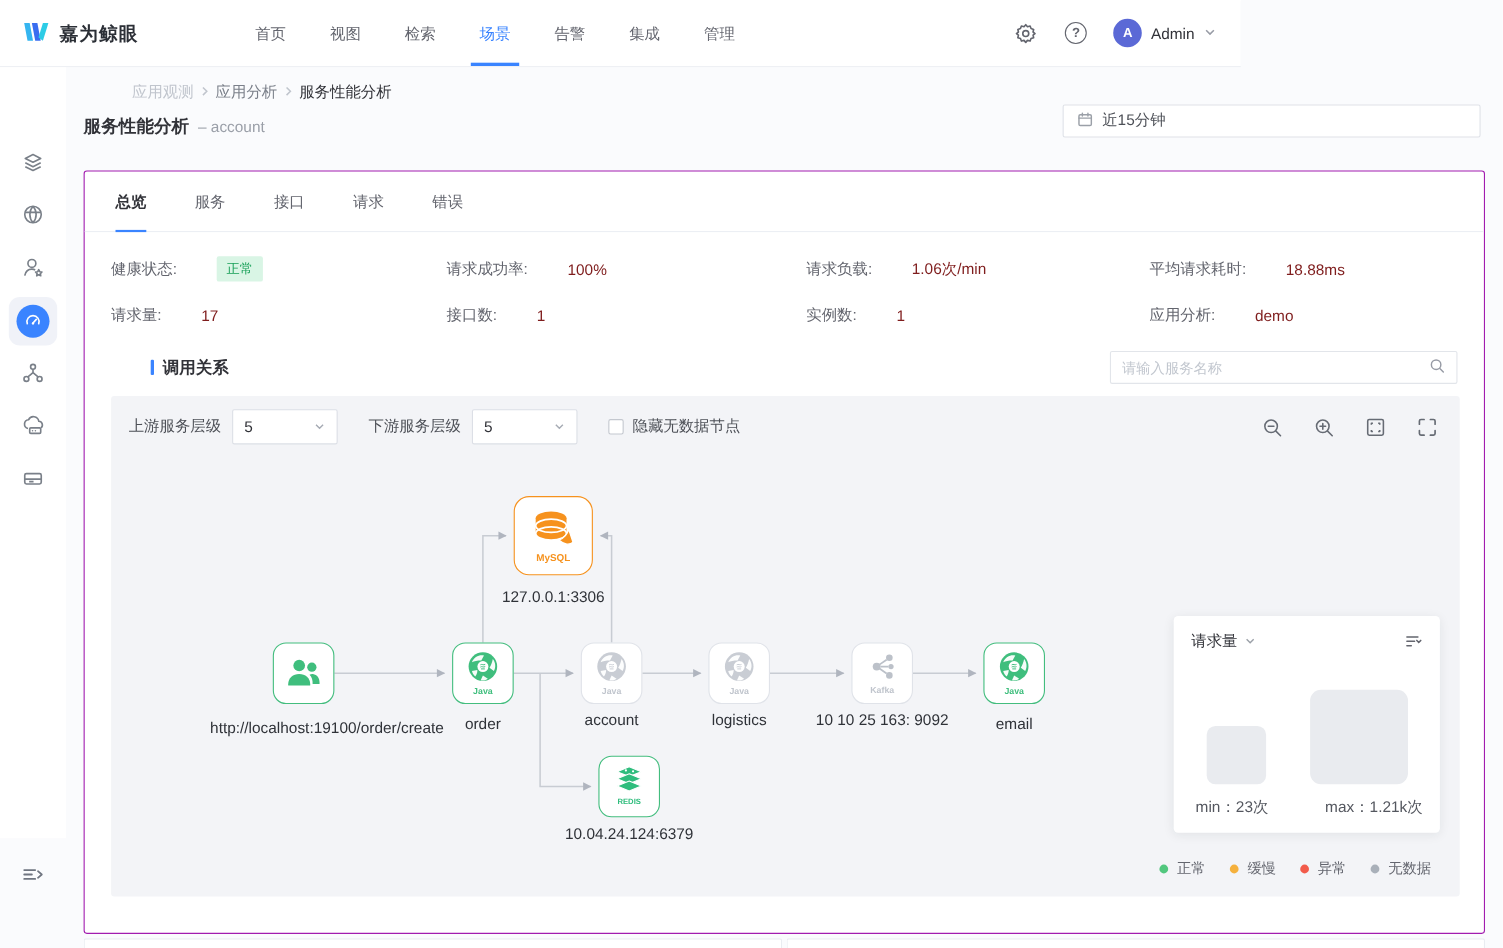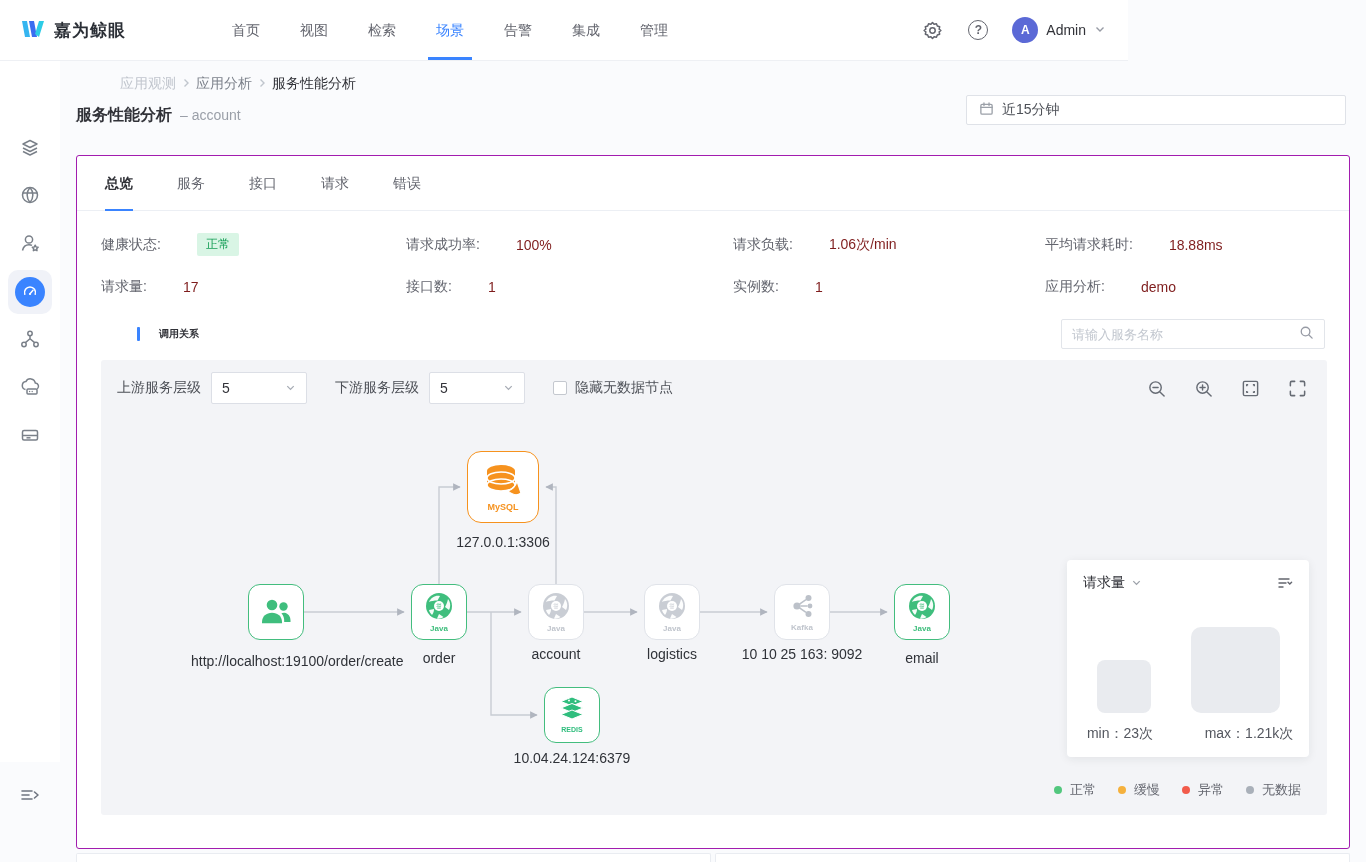--- a/index.html
+++ b/index.html
@@ -87,24 +87,24 @@
     padding:22px 24px 4px 24px; row-gap:22px;
   }
   .stat { display:flex; align-items:center;gap:24px; }
   .stat-label { color:#63656e; margin-right:12px; }
   .stat-value { color:#7f1d1d; }
   .badge-ok {
     background:#d9f5e5; color:#18a058; font-size:12px; padding:3px 9px; border-radius:2px;
   }
 
   .section-row { margin:18px 24px 0 24px; height:32px; display:flex; align-items:center; }
-  .sec-title { display:flex; align-items:center; gap:19px; font-size:10px; font-weight:bold; color:#313238;padding-left:36px; }
+  .sec-title { display:flex; align-items:center; gap:8px; font-size:15px; font-weight:bold; color:#313238;padding-left:36px; }
   .sec-bar { width:3px; height:14px; background:#3a84ff; border-radius:1px; }
   .svc-search {
-    margin-left:auto; width:264px; height:30px; background:#fff;
+    margin-left:auto; width:316px; height:30px; background:#fff;
     border:1px solid #e2e5ea; border-radius:2px; display:flex; align-items:center; padding:0 10px;
   }
   .svc-search input {
     border:none; outline:none; flex:1; font-size:13px; color:#313238; background:transparent;
     font-family:"Liberation Sans", sans-serif;
   }
   .svc-search input::placeholder { color:#c2c7cf; }
 
   
   .graph-panel {

